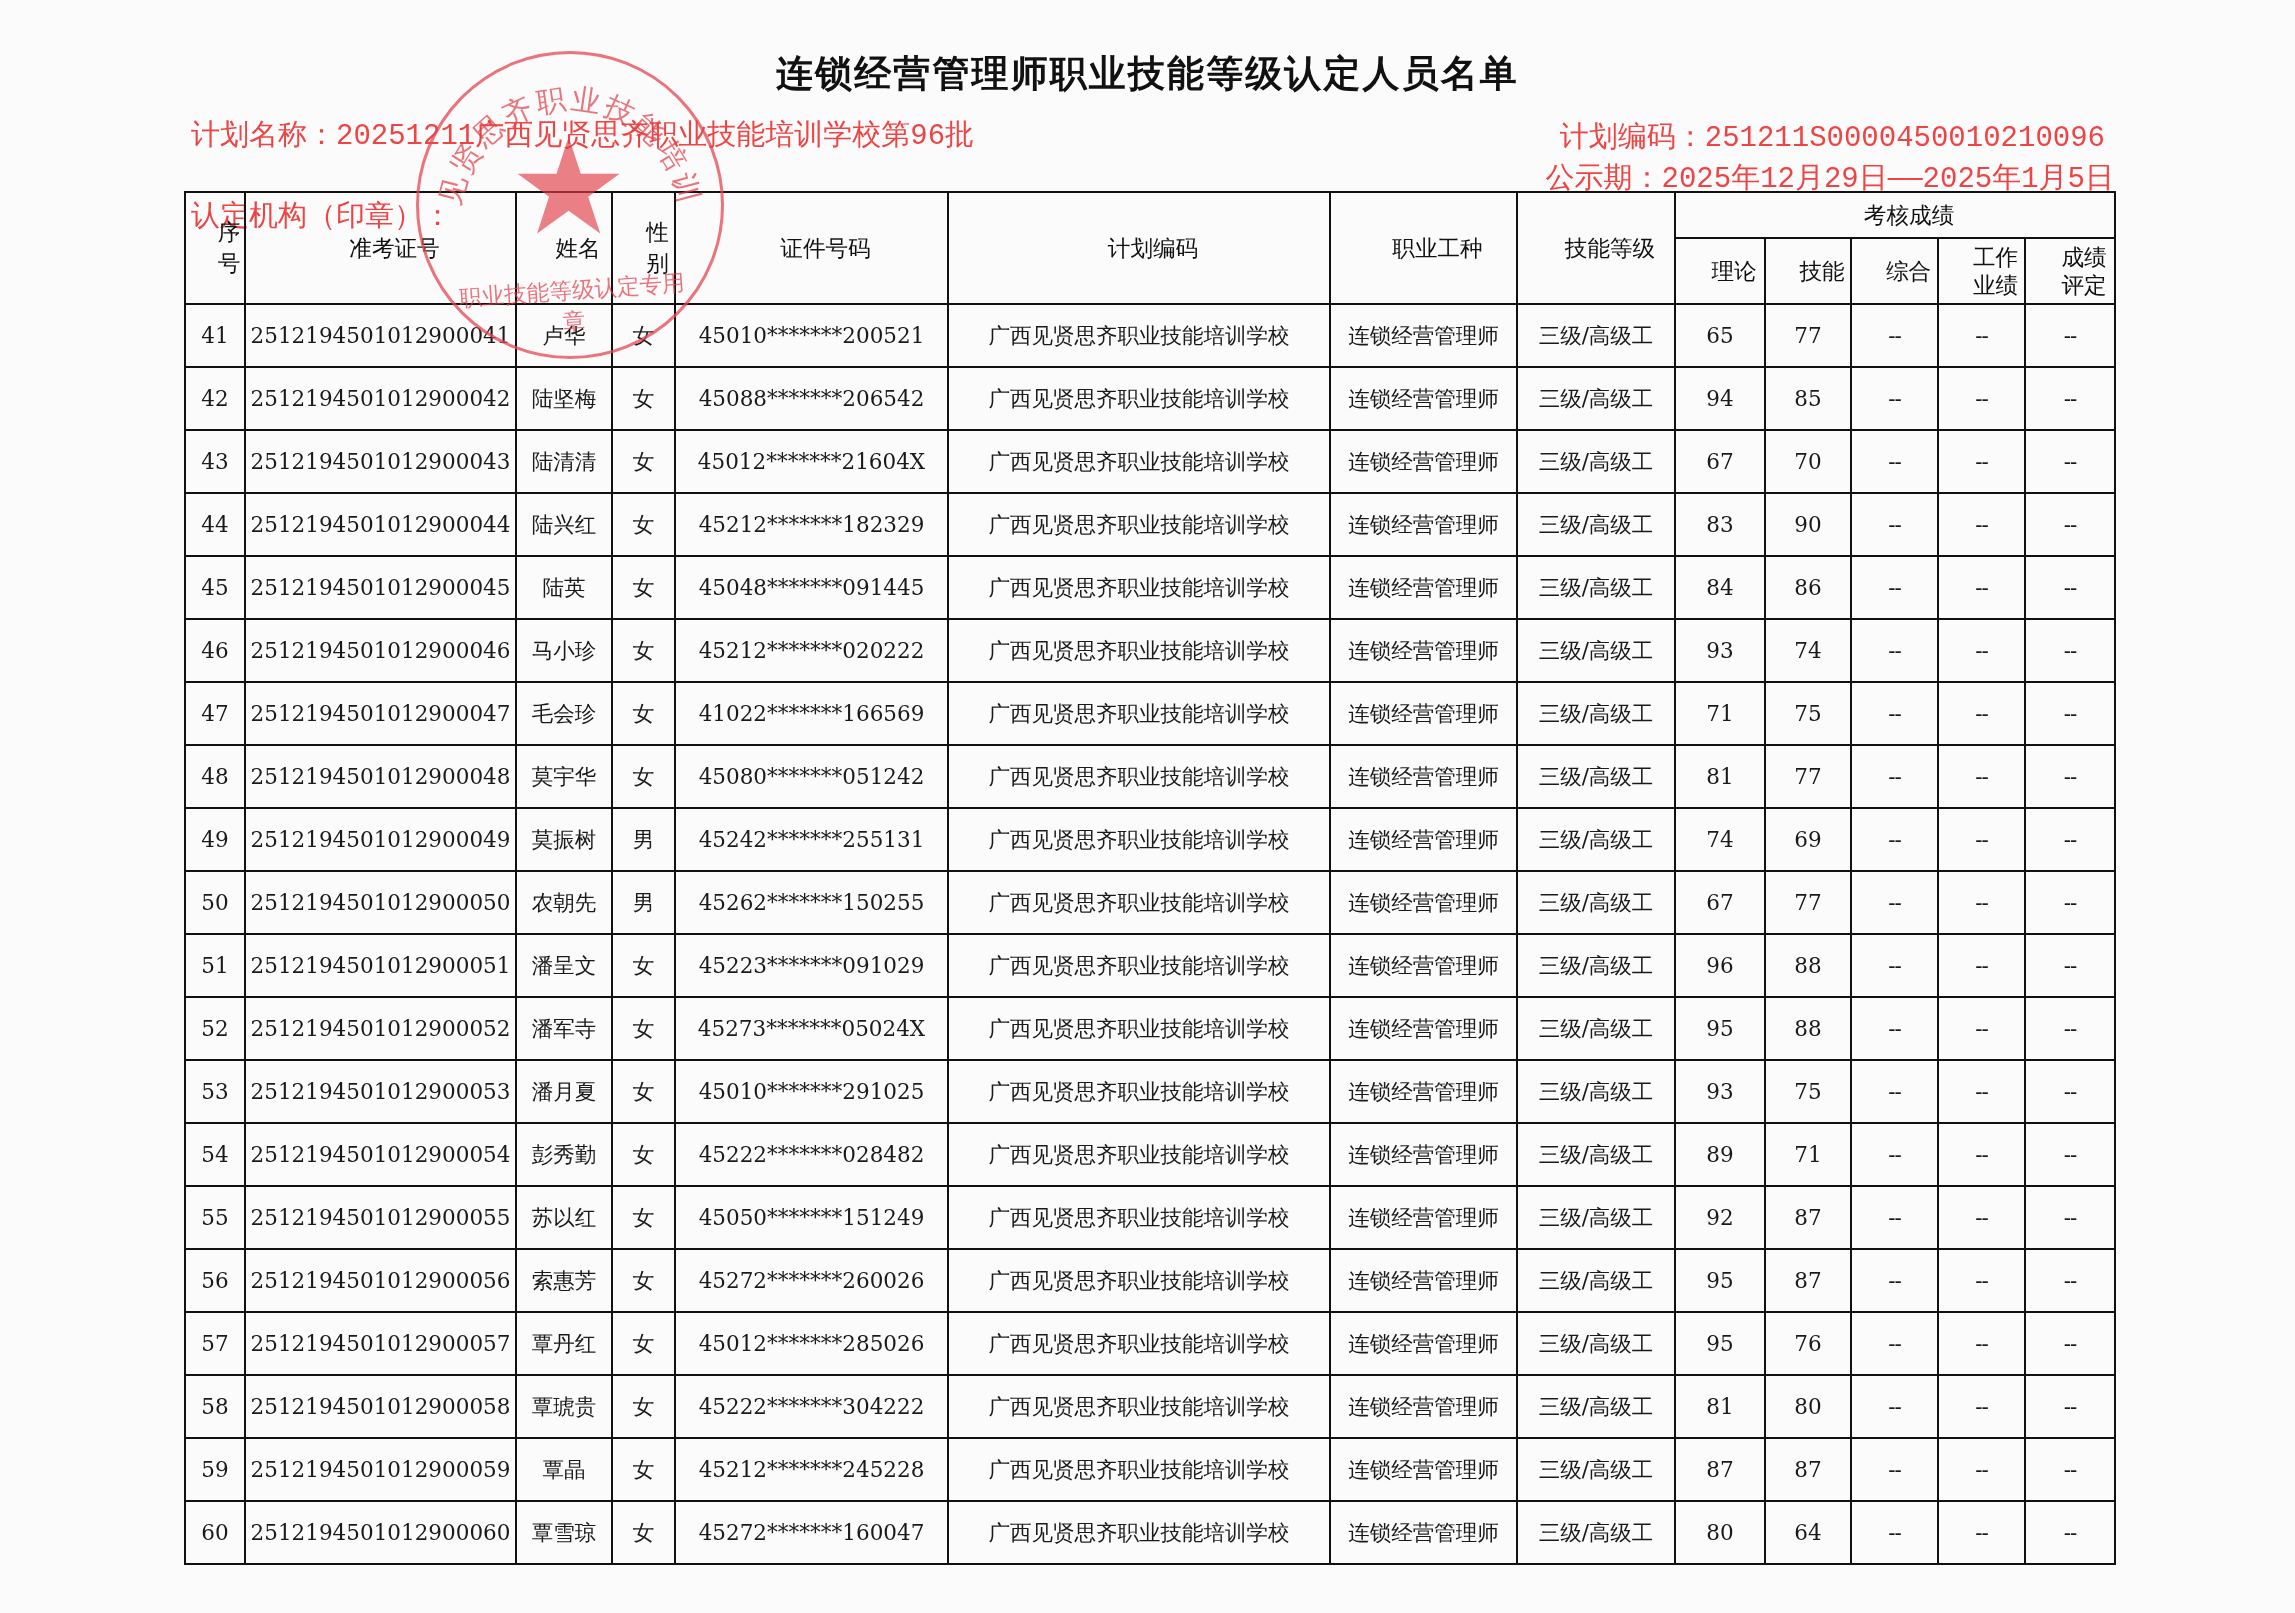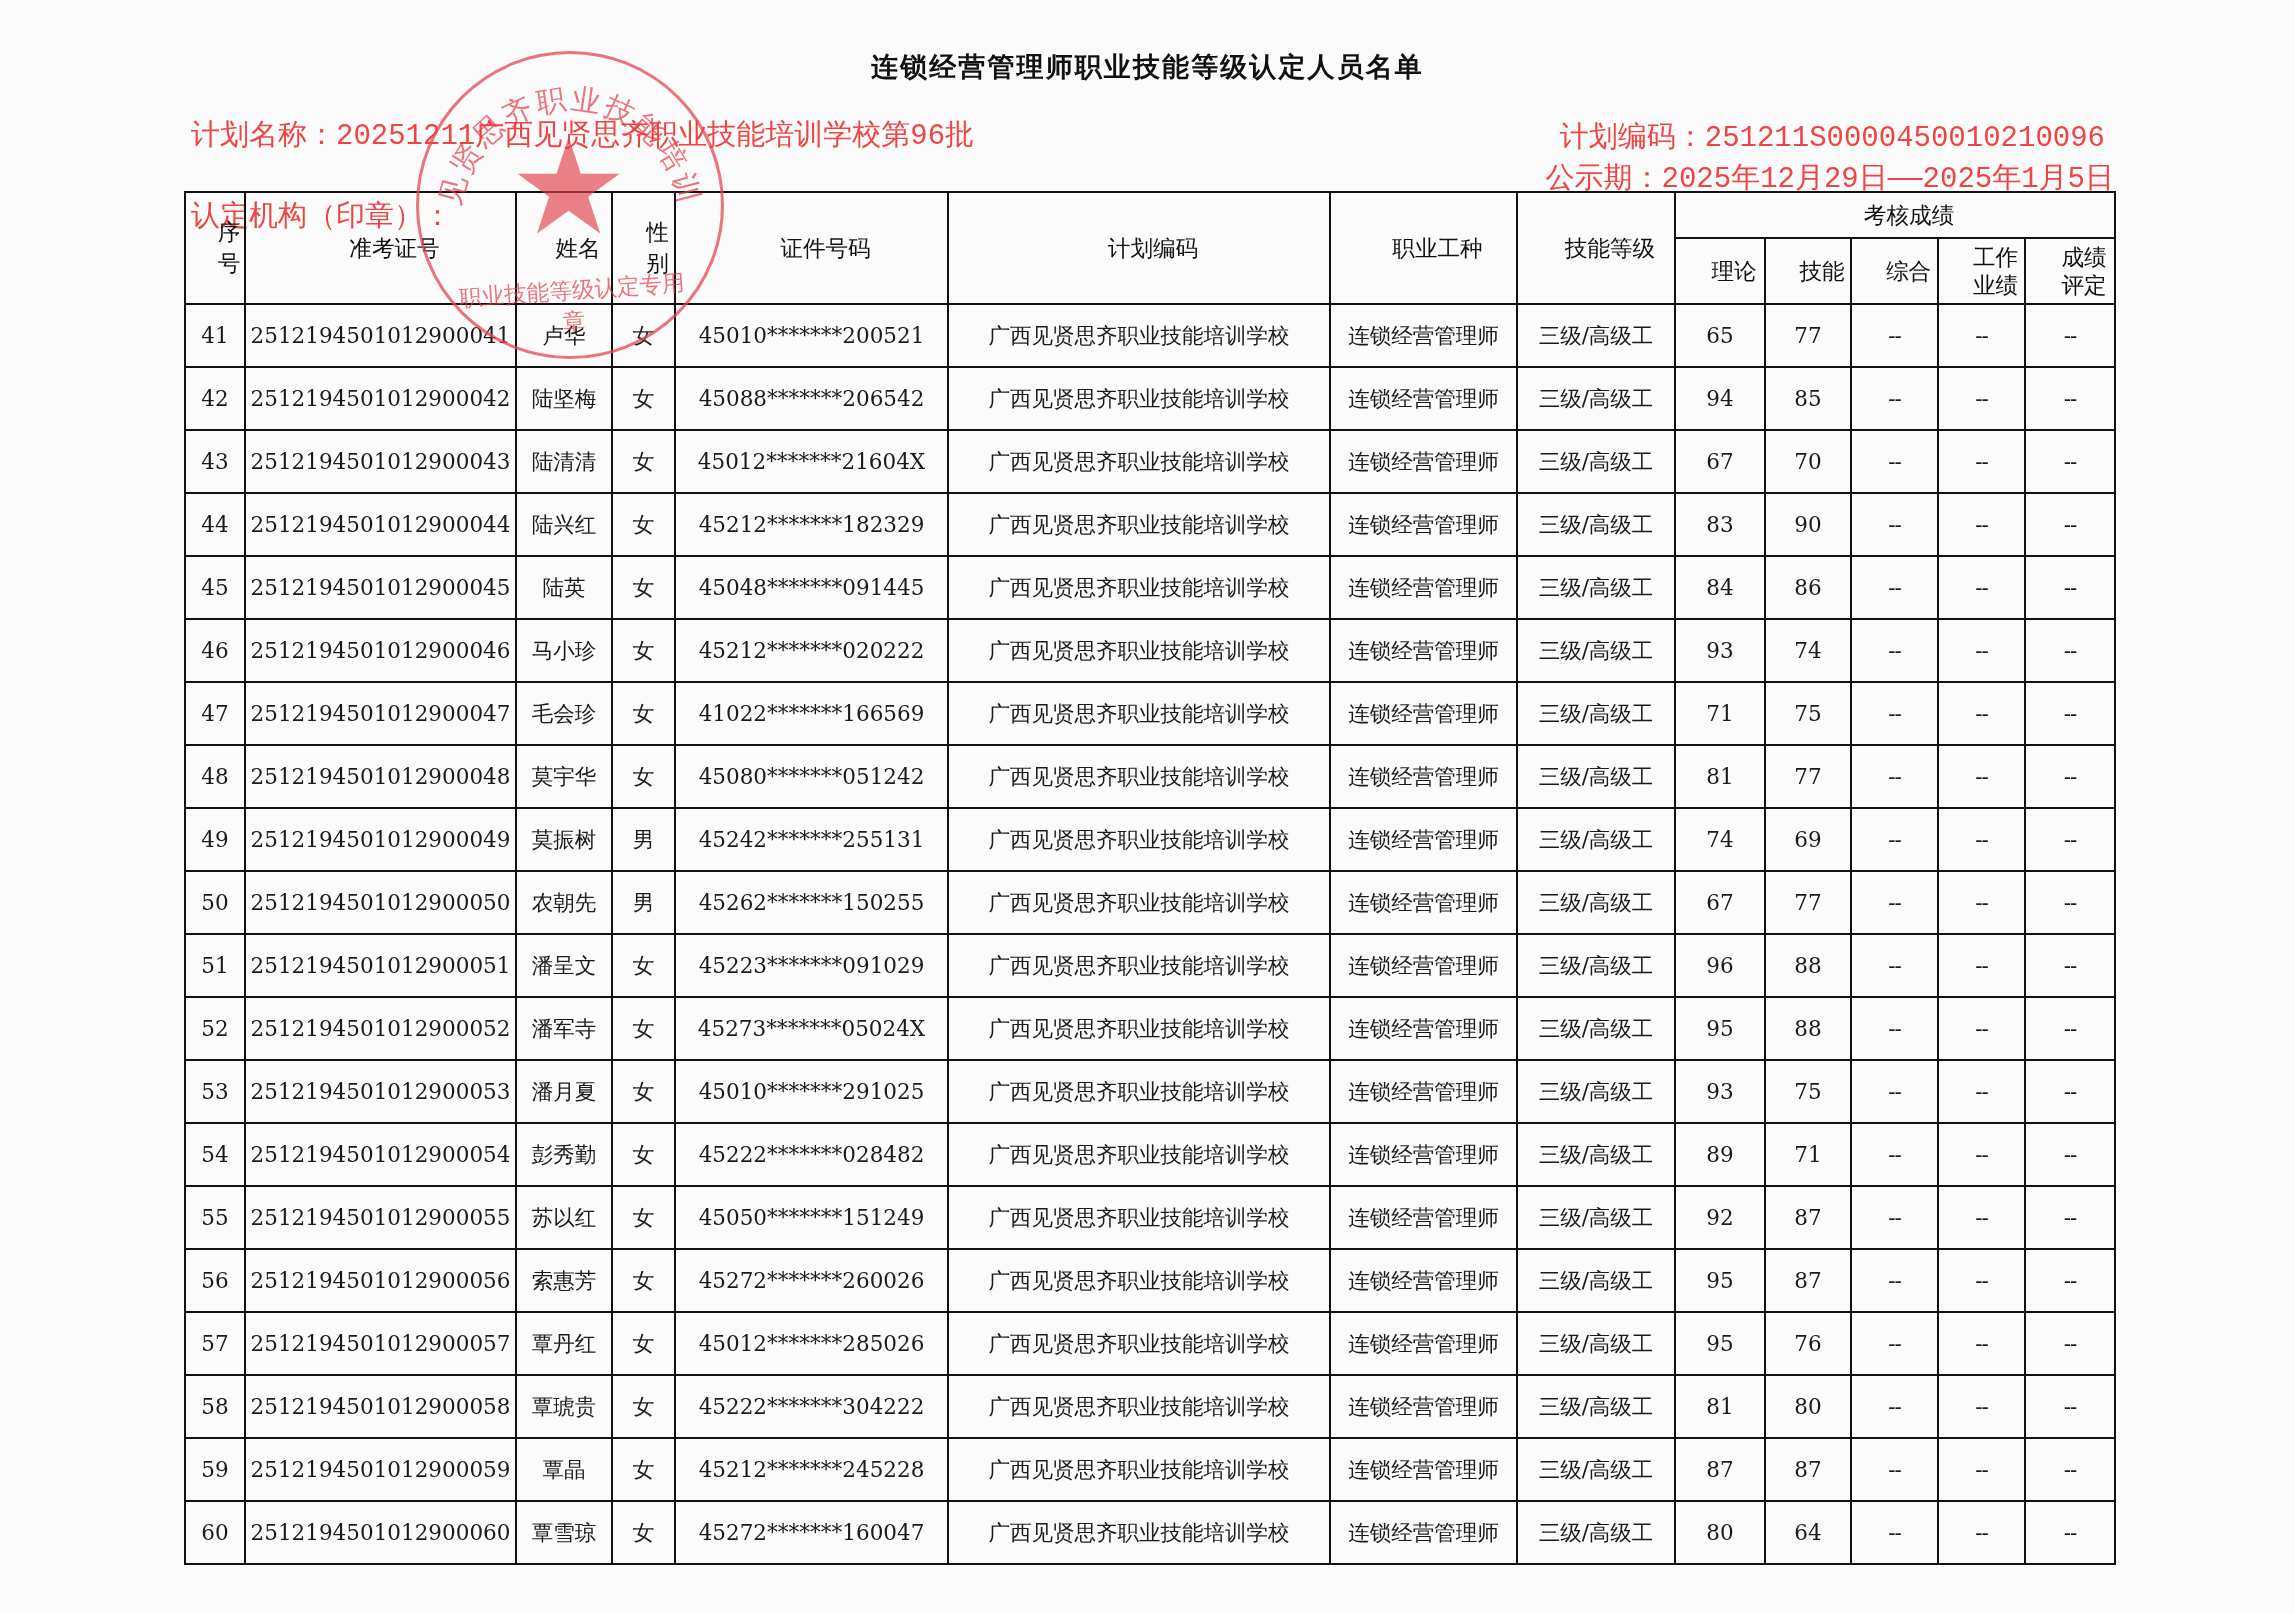--- a/index.html
+++ b/index.html
@@ -2,21 +2,21 @@
 <html style="font-size:8.2px"><head>
 <meta charset="utf-8">
 <style>
   html, body { margin:0; padding:0; }
   body {
     width:2295px; height:1614px; background:#fbfbfc; position:relative; overflow:hidden;
     font-family: "DejaVu Serif", "Liberation Serif", serif; color:#1a1a1a;
   }
   .title {
     position:absolute; left:0; width:2295px; top:49px; text-align:center;
-    font-family:"DejaVu Sans", sans-serif; font-weight:bold; font-size:27px; letter-spacing:2.1px; color:#111;
+    font-family:"DejaVu Sans", sans-serif; font-weight:bold; font-size:37px; letter-spacing:2.1px; color:#111;
   }
   .meta { position:absolute; font-family:Liberation Mono, monospace; font-size:29px; color:#ef4444; white-space:nowrap; }
   .meta.plan-name { left:191px; top:115px; }
   .meta.org { left:191px; top:156px;margin-top:40px; }
   .meta.plan-code { right:190px; top:117px; }
   .meta.period { right:181px; top:158px; }
 
   table.roster {
     position:absolute; left:184px; top:191px; width:1930px; border-collapse:collapse; table-layout:fixed;
   }

